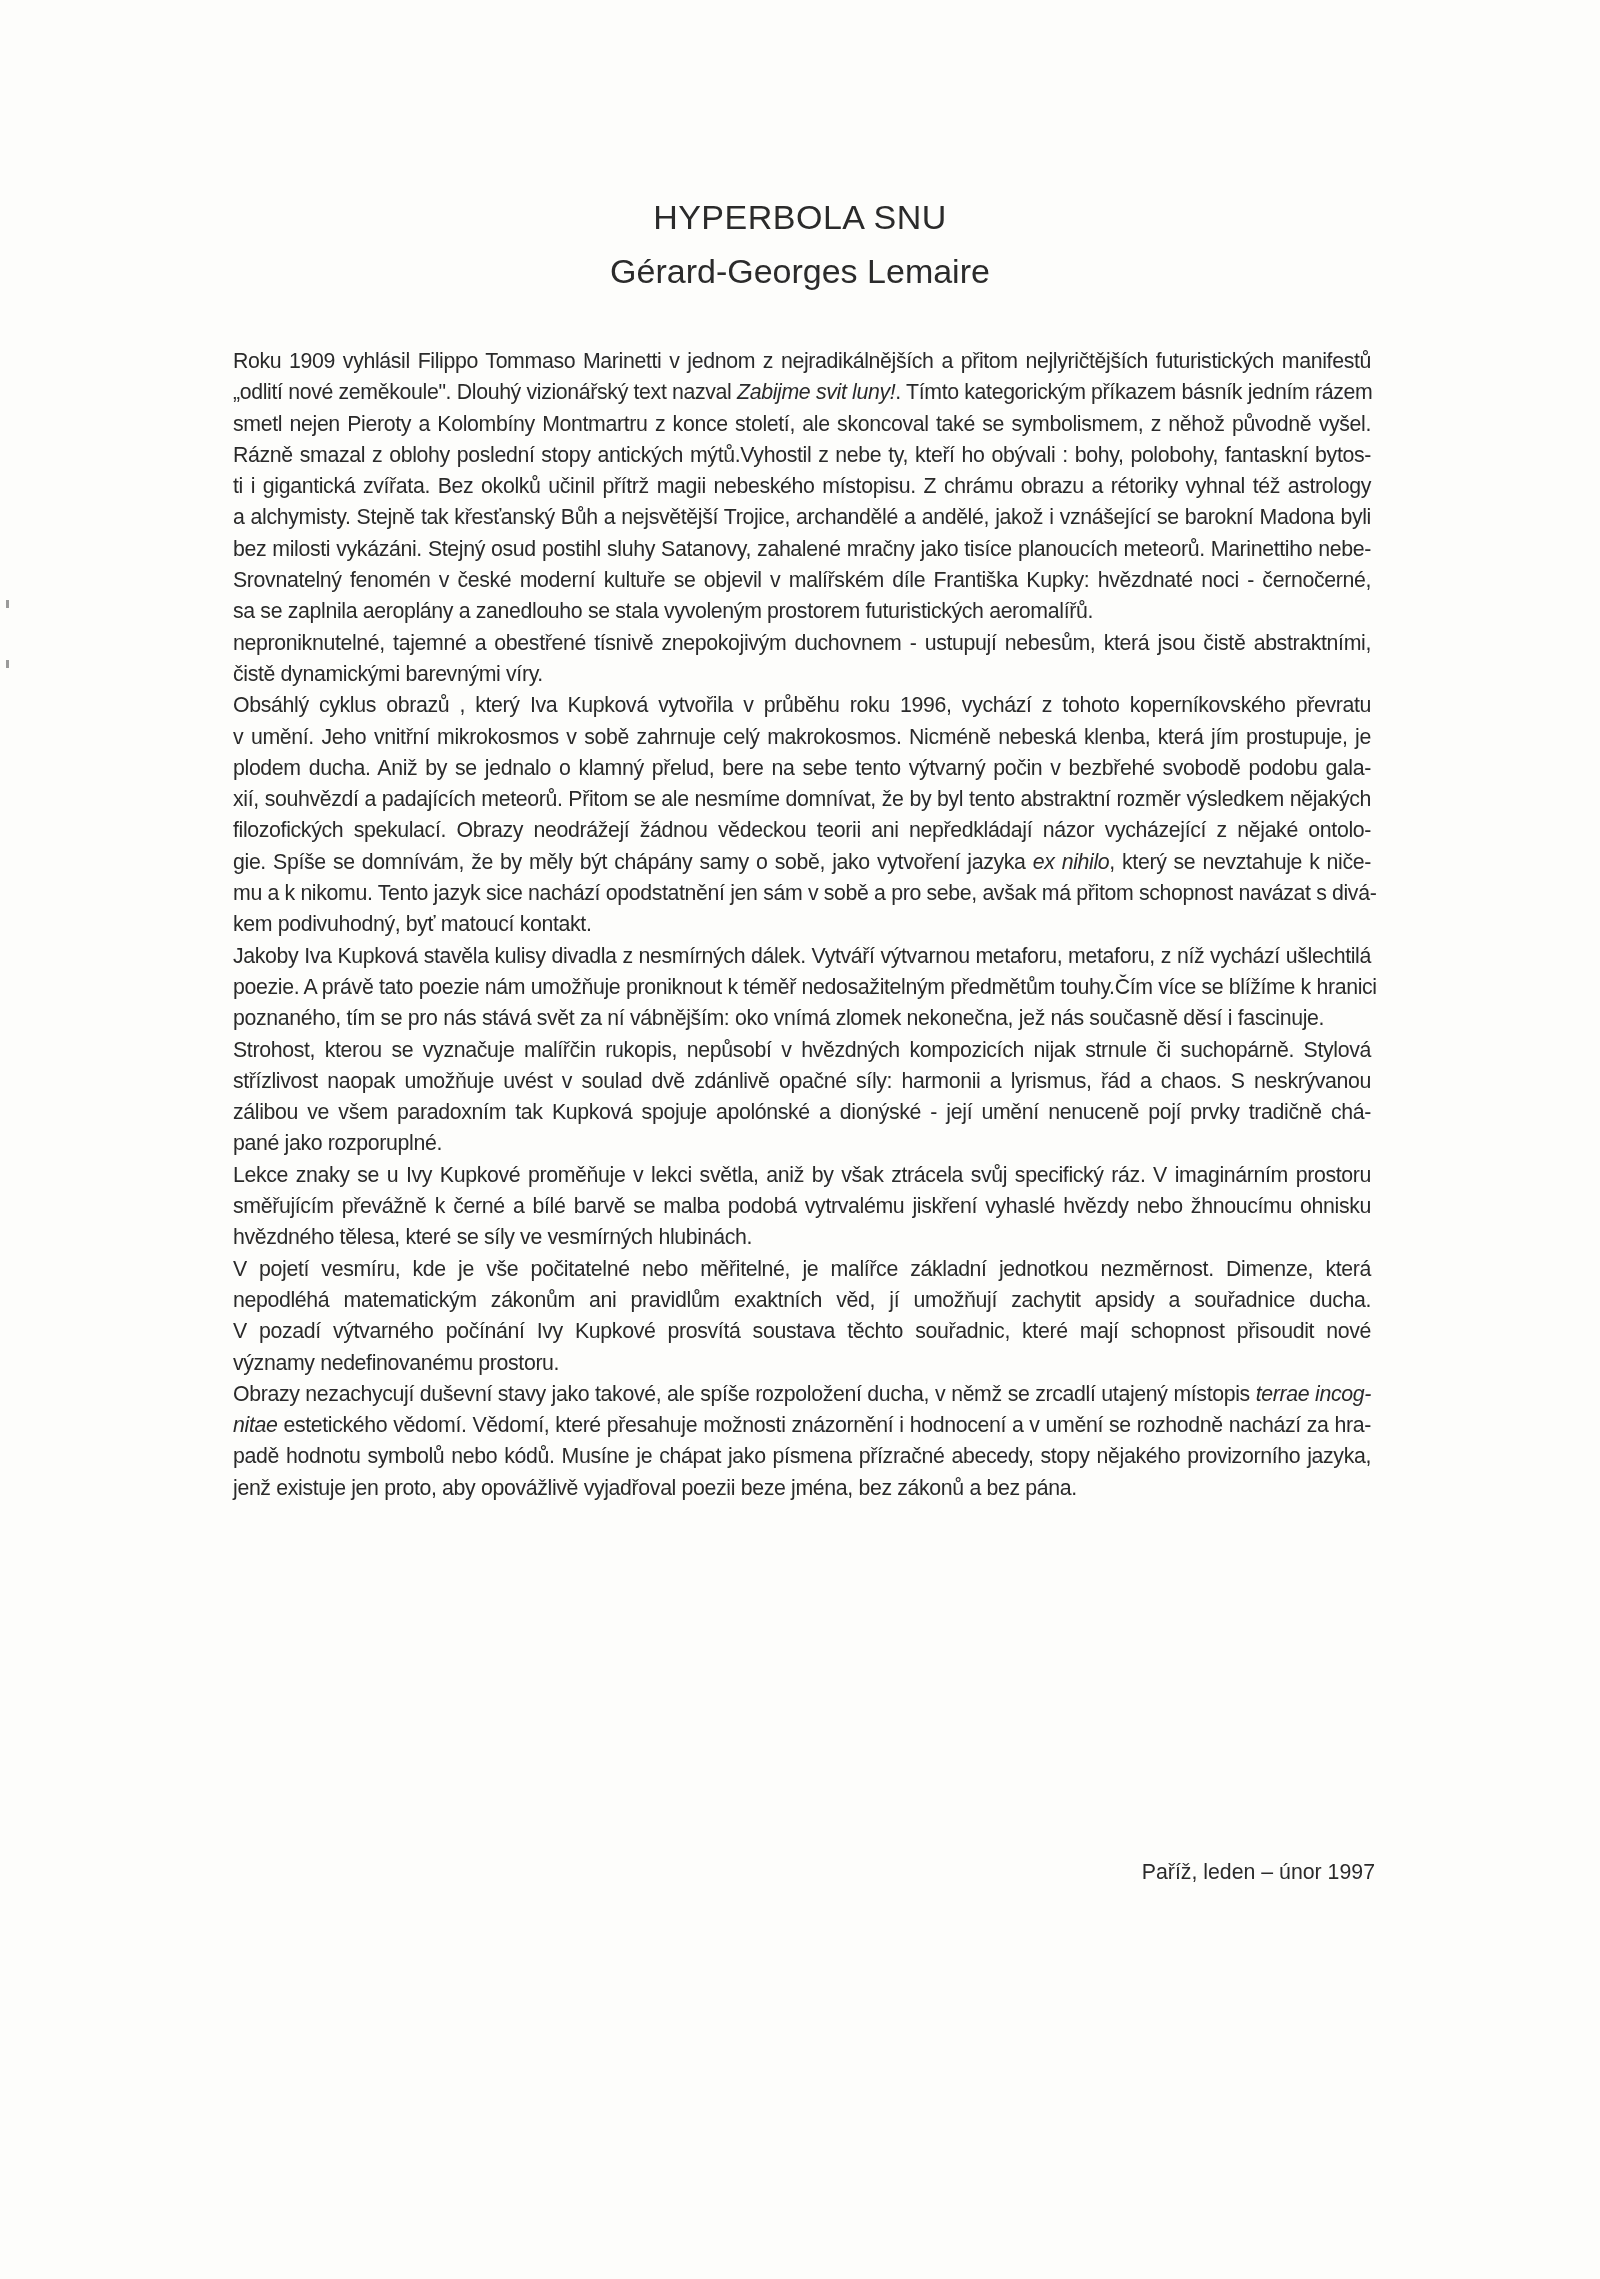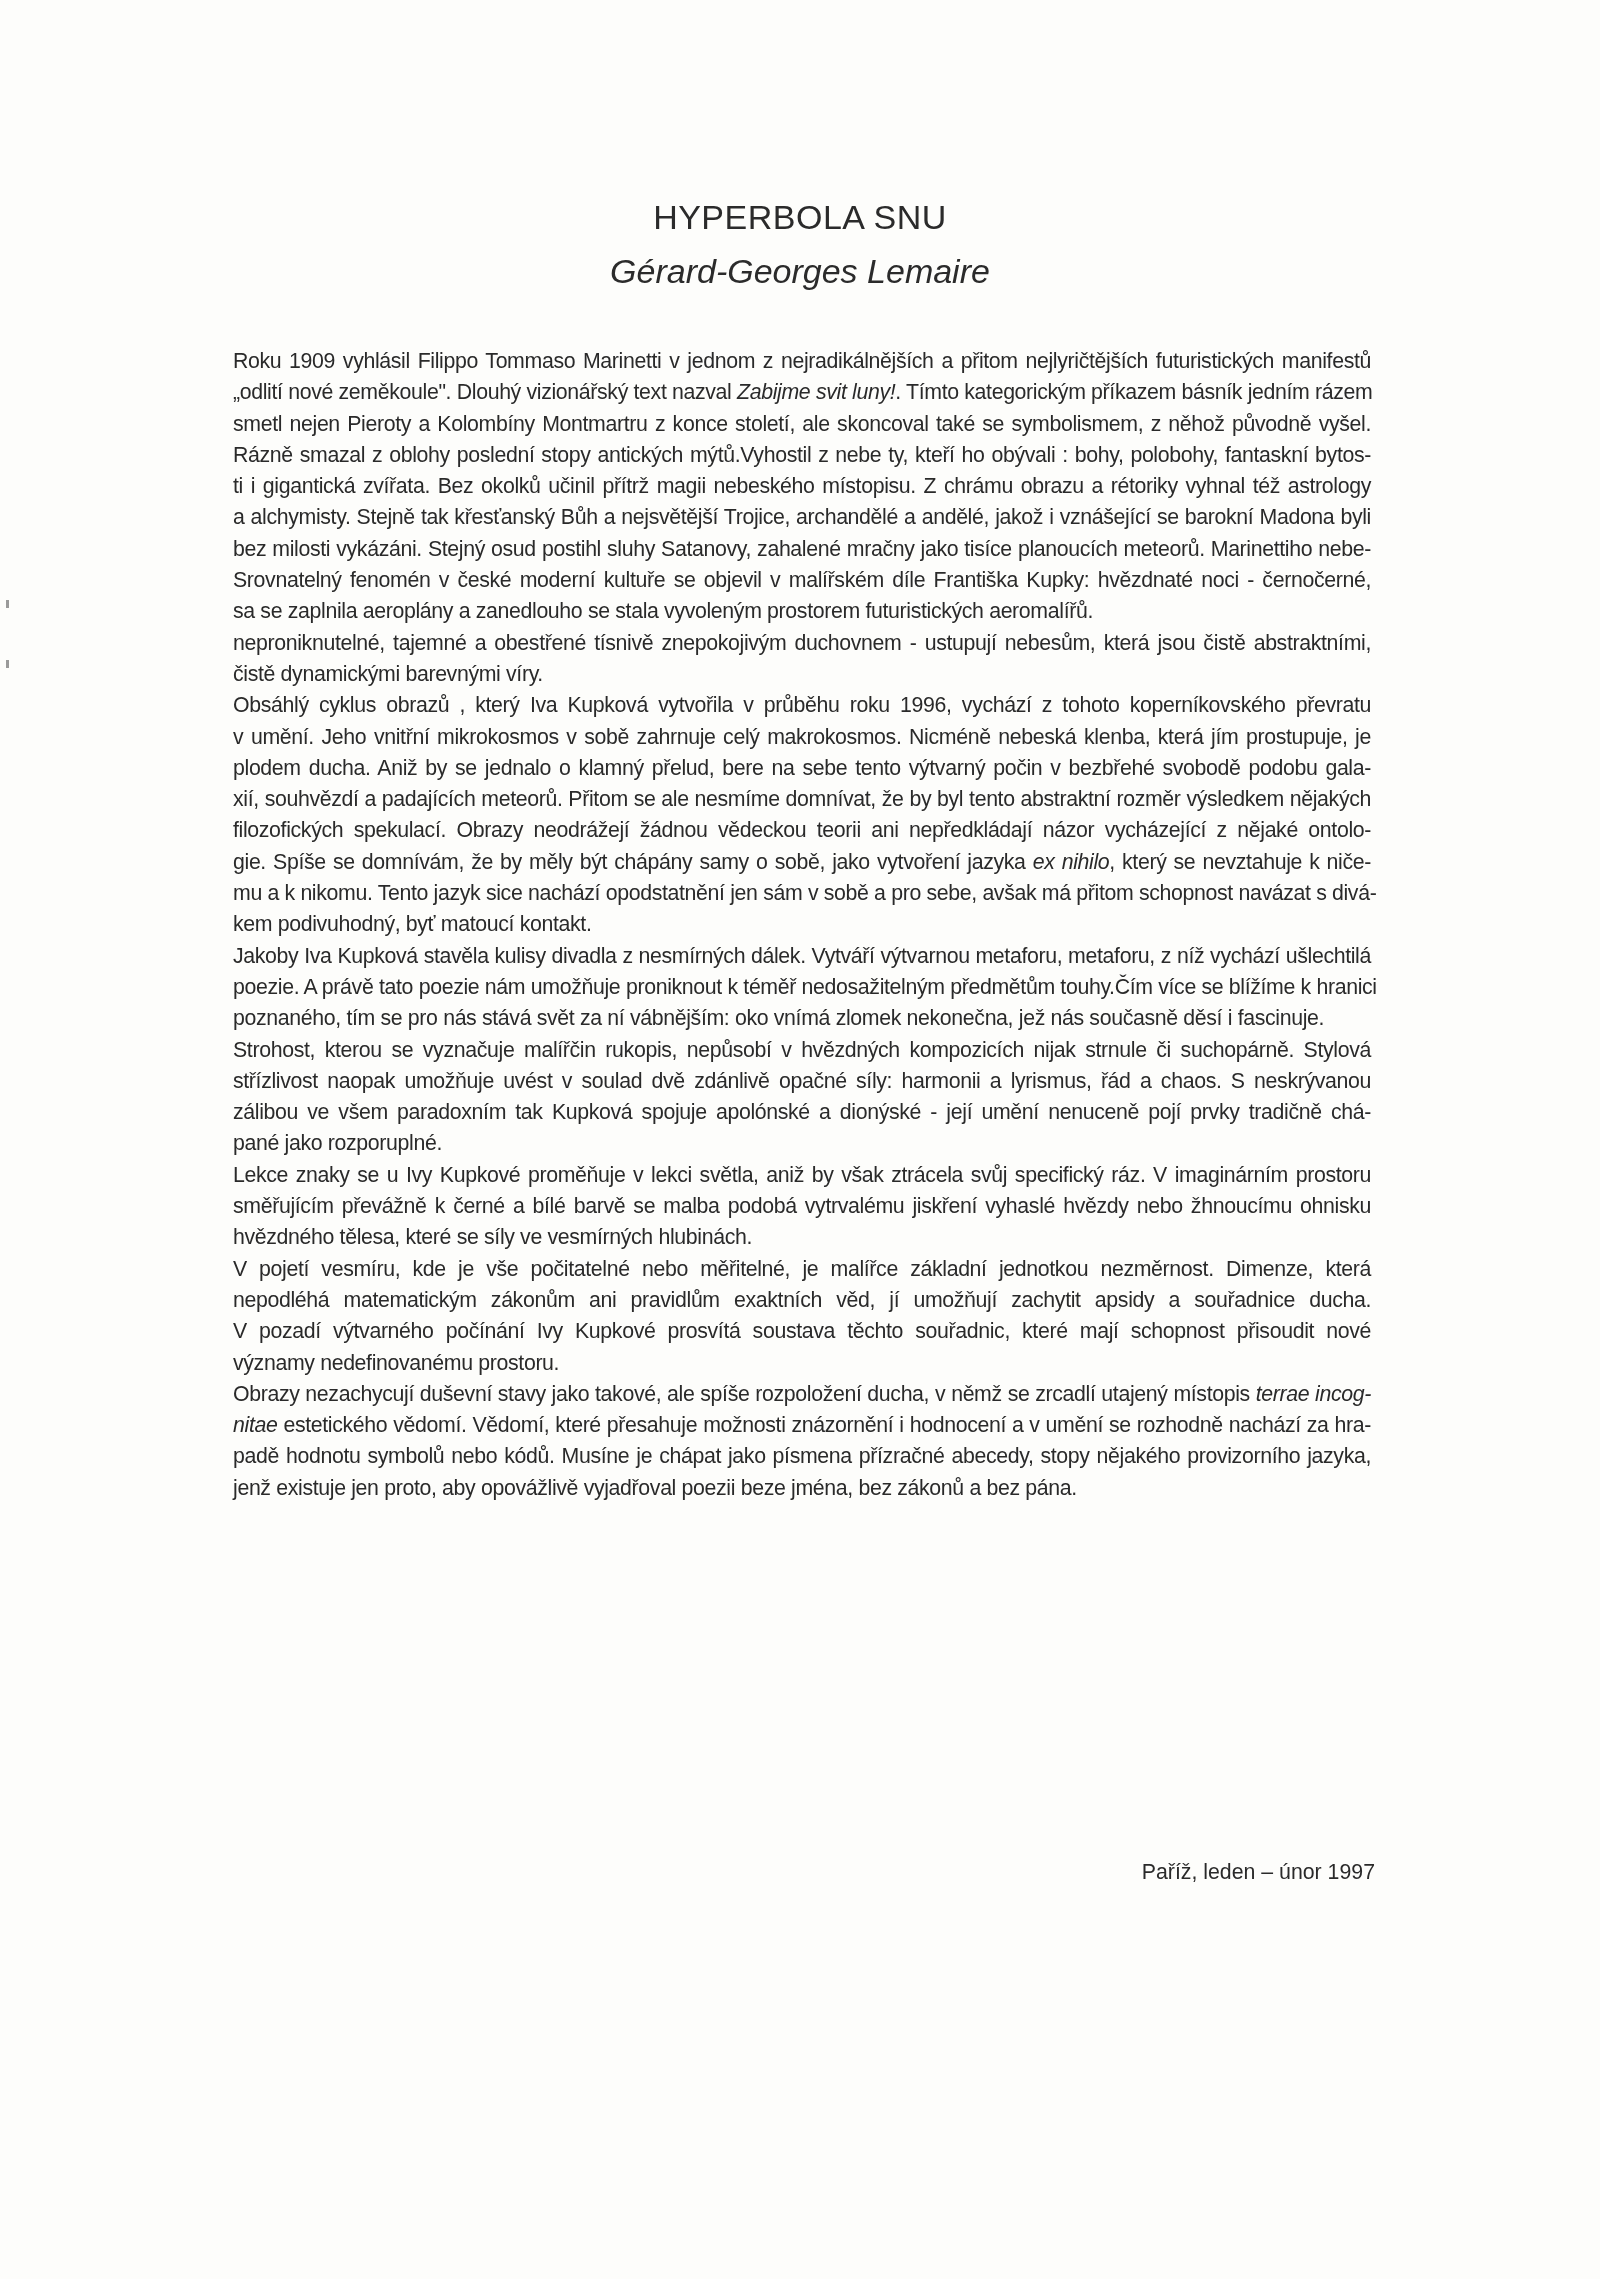--- a/index.html
+++ b/index.html
@@ -14,21 +14,20 @@
     .page { position: absolute; left: 0; top: 0; width: 1600px; height: 2279px; }
     .title {
       position: absolute; left: 0; width: 1600px; text-align: center;
       top: 198px; font-size: 34px; letter-spacing: 0.5px; color: #2b2b2b;
       font-weight: normal; margin: 0;
     }
     .author {
       position: absolute; left: 0; width: 1600px; text-align: center;
       top: 252px; font-size: 34px; color: #2b2b2b; margin: 0;
       font-weight: normal;
-      font-style: italic;
     }
     .body-text {
       position: absolute; left: 233px; top: 346px; width: 1138px;
       font-size: 21.3px; line-height: 31.3px;
     }
     .line {
       display: block; white-space: nowrap; height: 31.3px;
       text-align: justify; text-align-last: justify;
       letter-spacing: -0.35px;
     }

